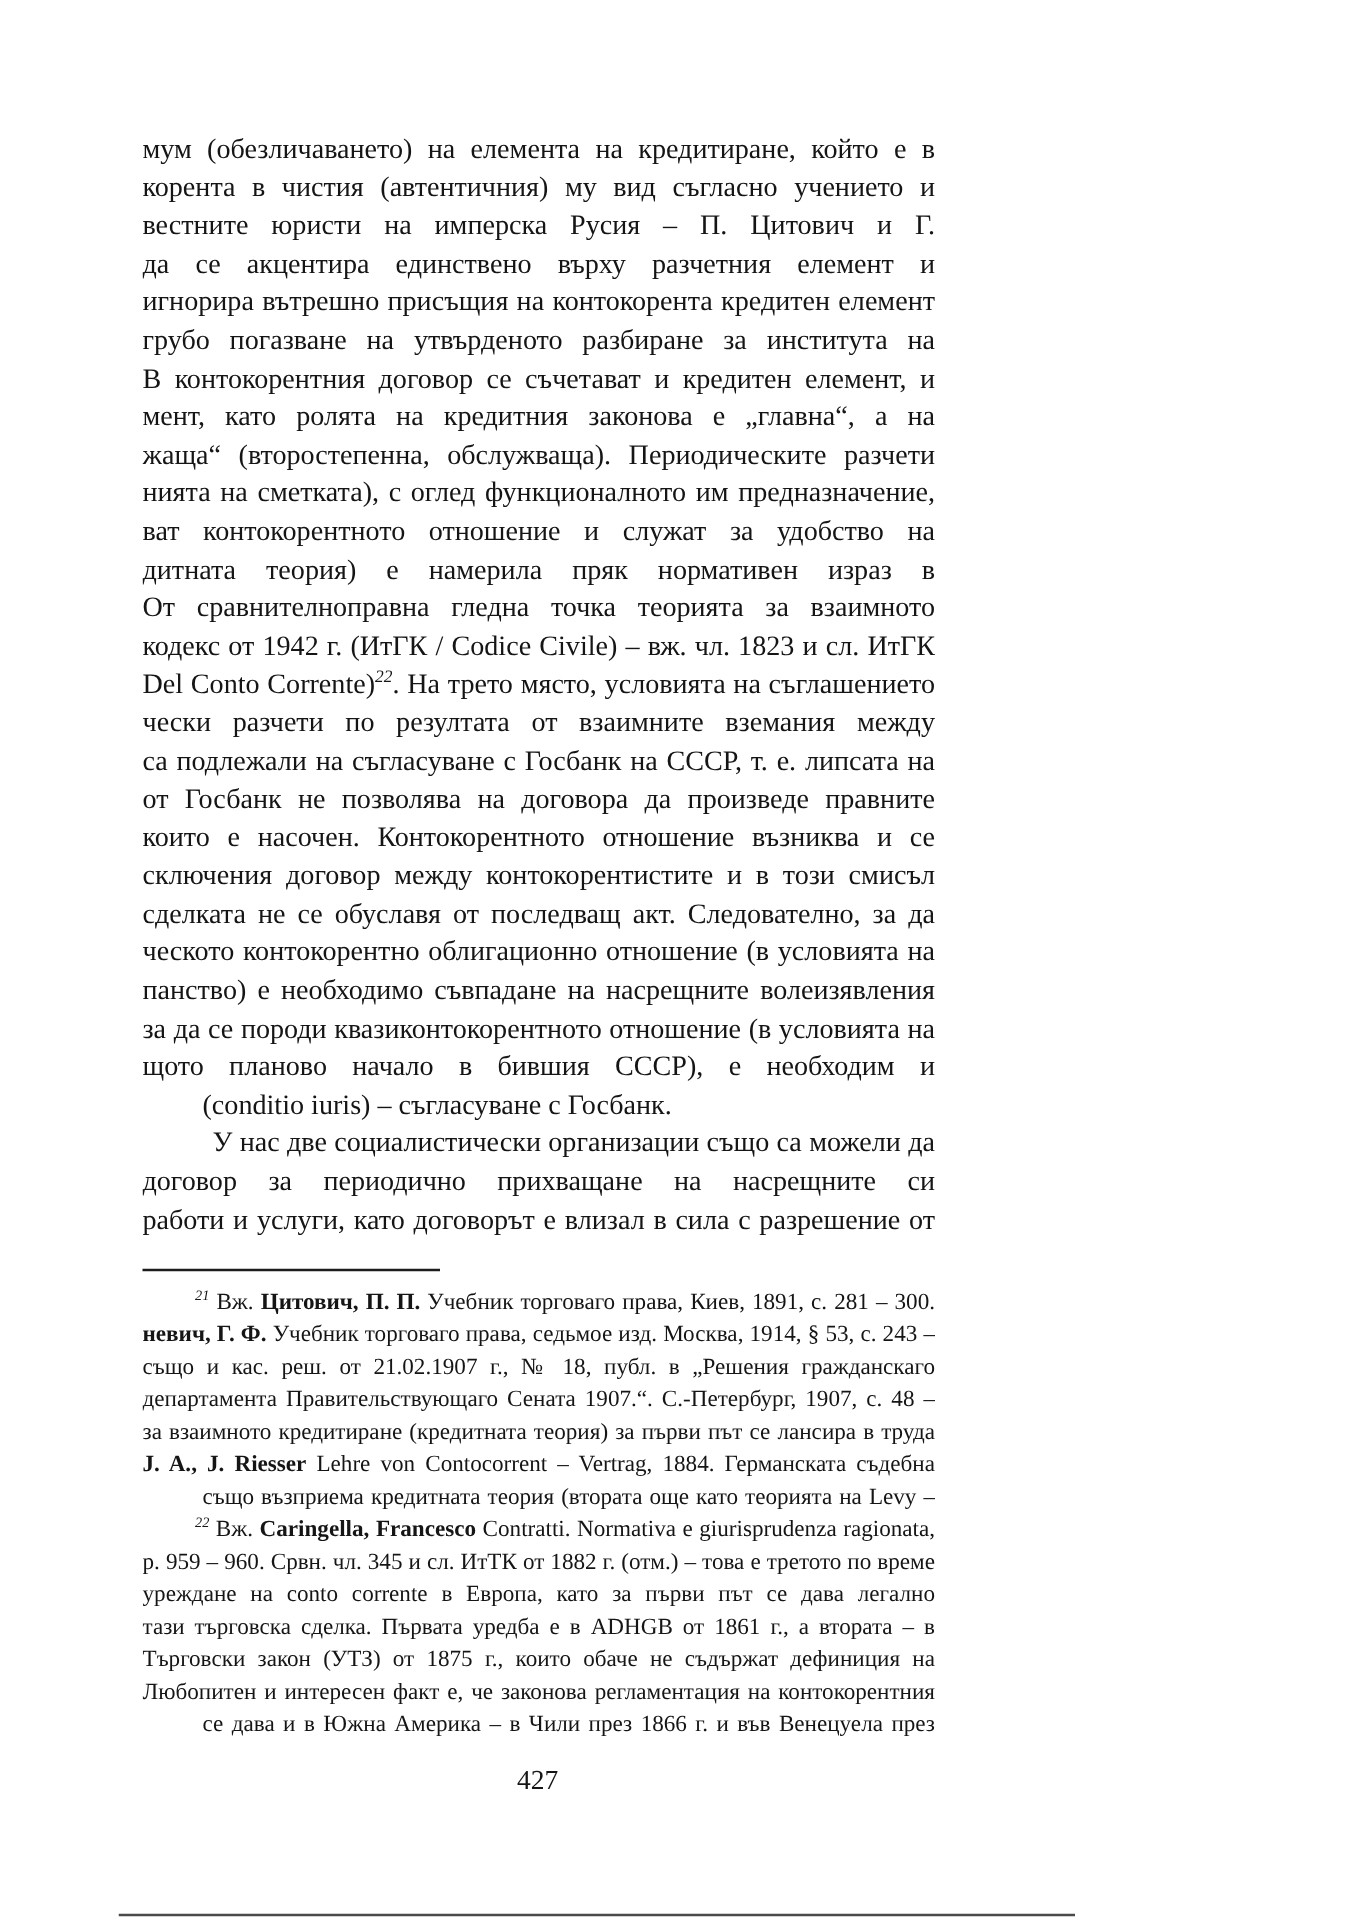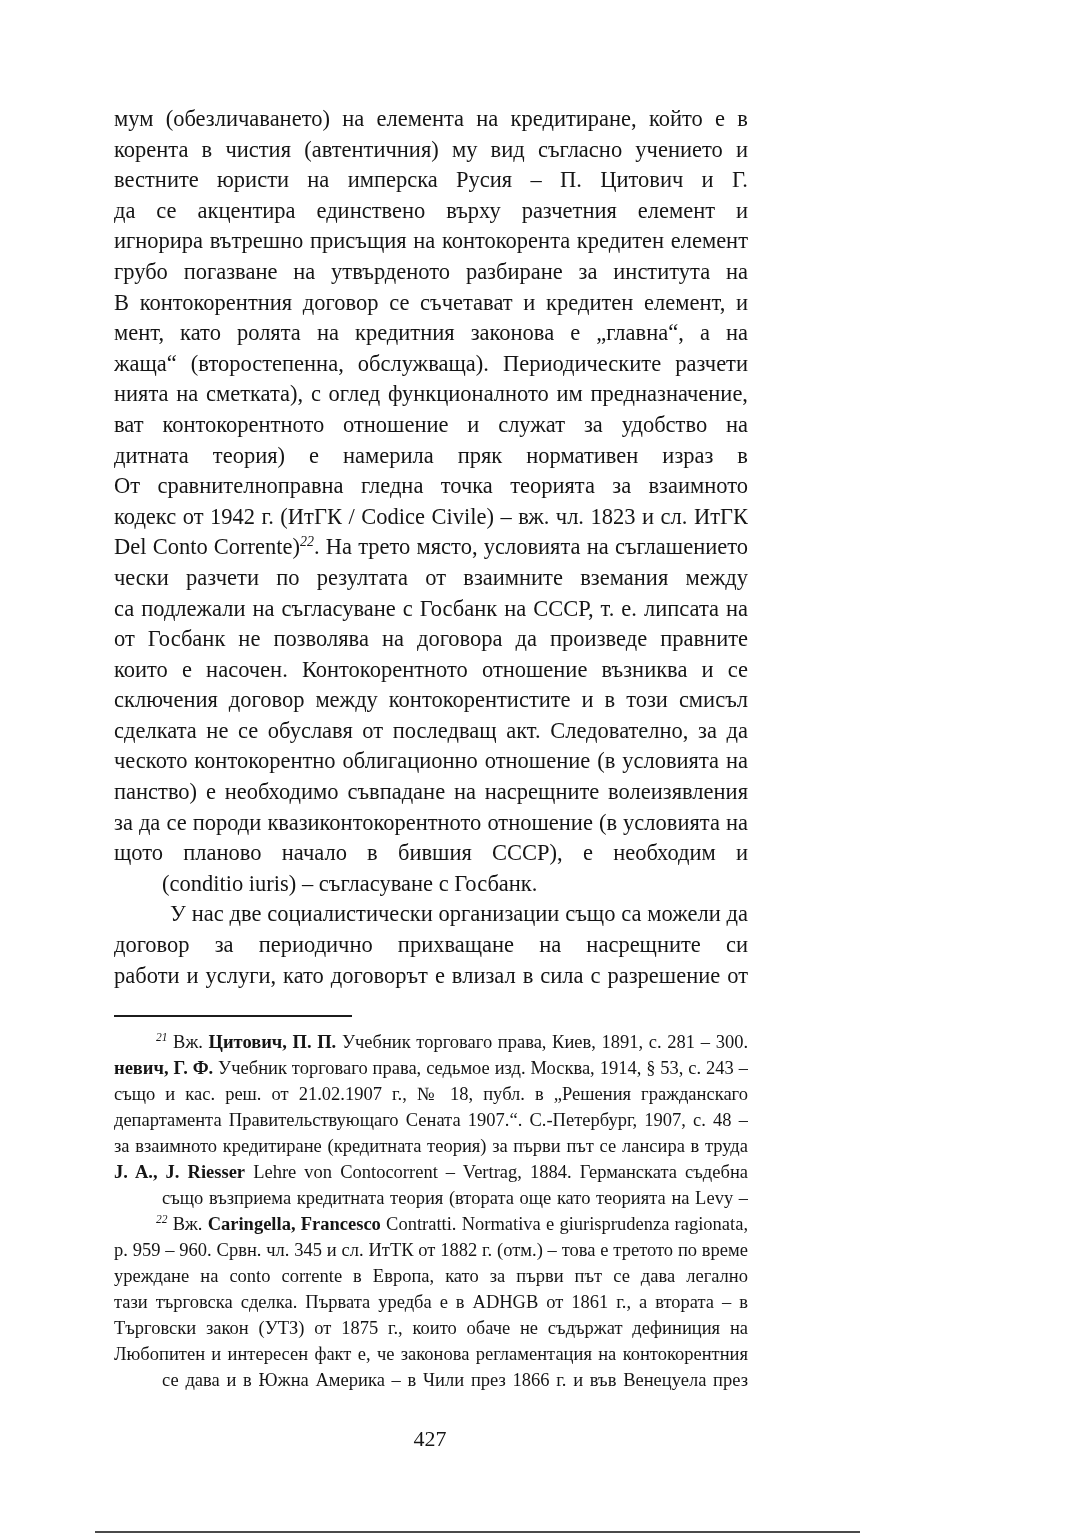--- a/index.html
+++ b/index.html
@@ -51,21 +51,21 @@
   b { font-weight: bold; }
   .footnote-separator {
     width: 238px;
     border: none;
     border-top: 2px solid #1c1c1c;
     margin: 24px 0 12px 0;
     height: 0;
   }
   .page-number {
     position: absolute;
-    bottom: 84px;
+    bottom: 99px;
     left: 0;
     width: 100%;
     text-align: center;
     font-size: 22px;
     color: #151515;
   }
   .scan-line {
     position: absolute;
     bottom: 3px;
     left: 95px;

